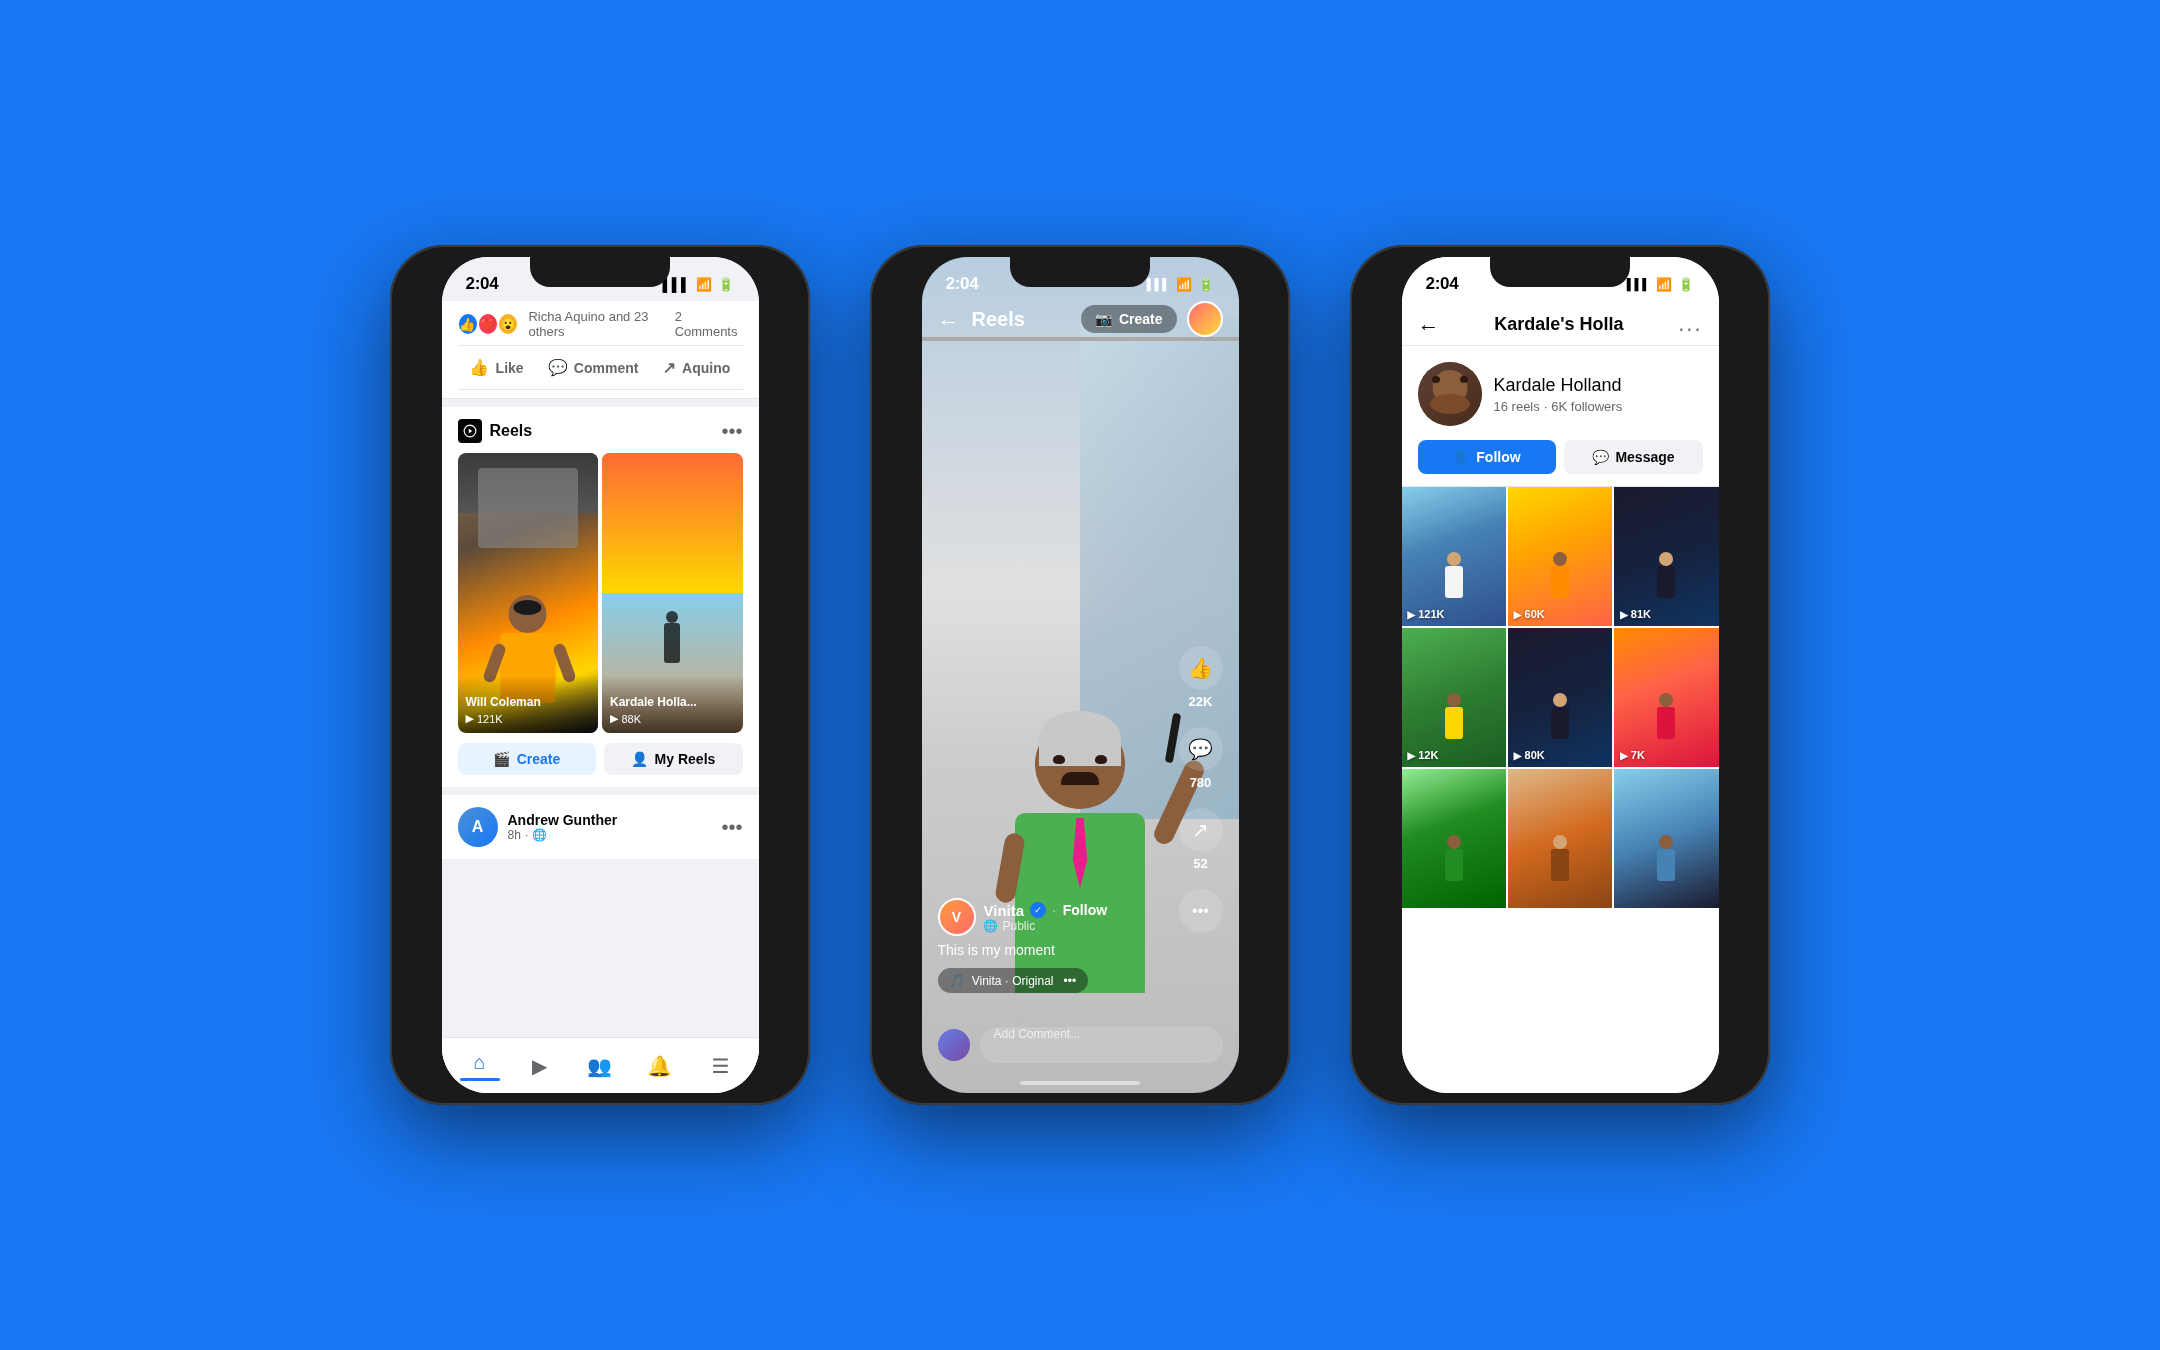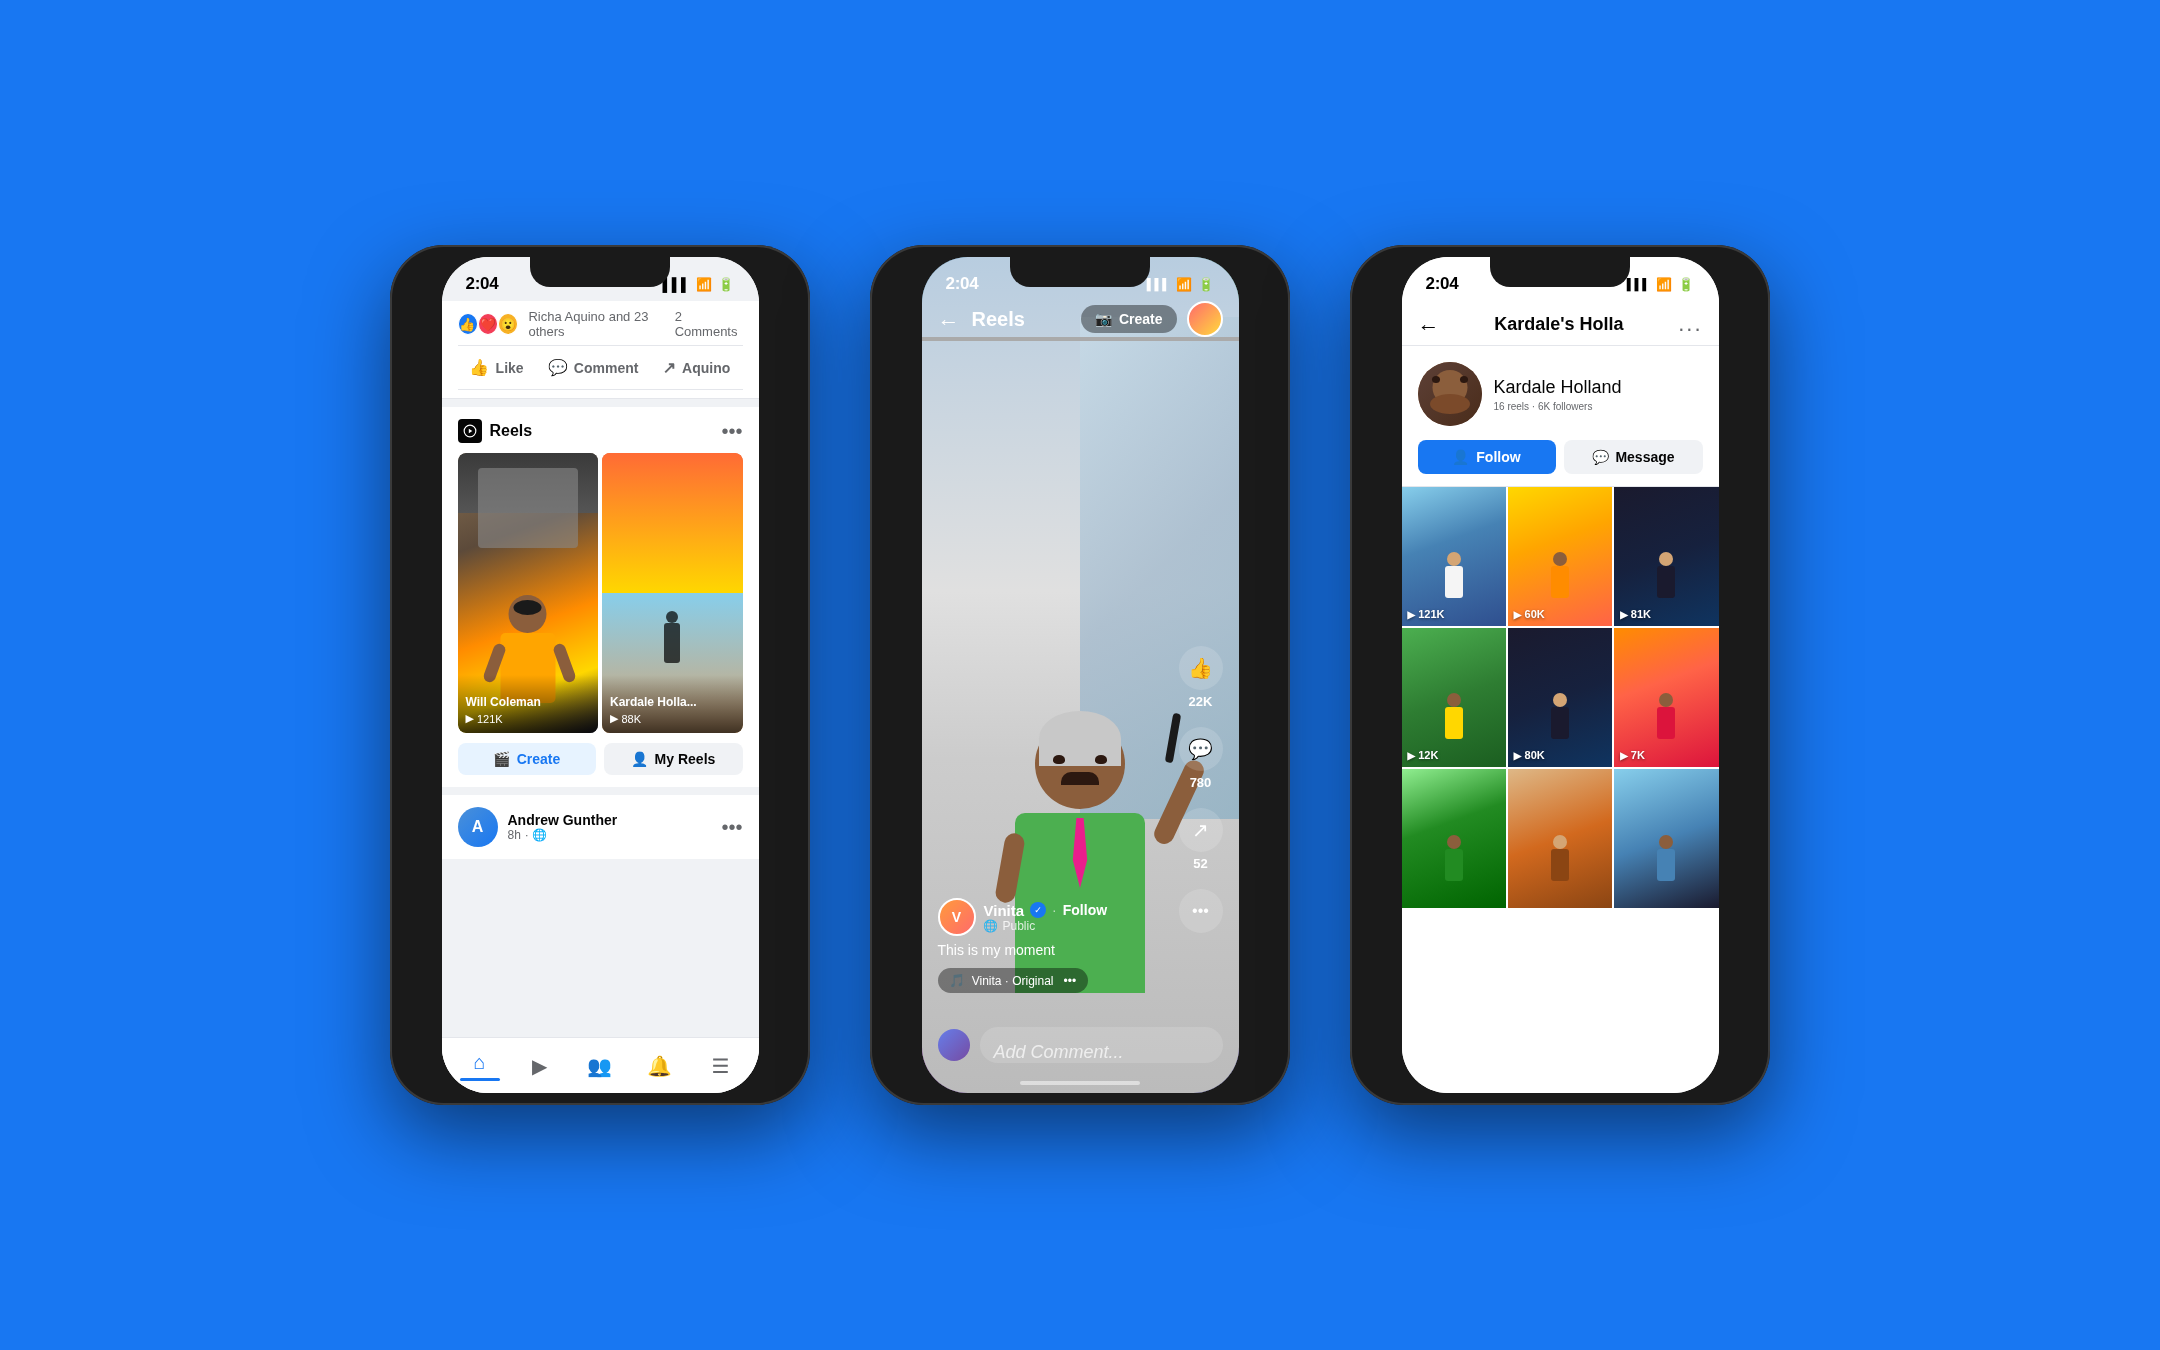--- a/index.html
+++ b/index.html
@@ -520,25 +520,24 @@
       height: 32px;
       border-radius: 50%;
       background: linear-gradient(135deg, #667eea, #764ba2);
     }
     .comment-input-fake {
       flex: 1;
       height: 36px;
       background: rgba(255,255,255,0.15);
       border-radius: 20px;
       display: flex;
-      align-items: flex-end;
+      align-items: flex-start;
       padding: 0 14px;
       color: rgba(255,255,255,0.7);
-      font-size: 18px;
-      font-style: italic;
+      font-size: 12px;
     }
     .home-indicator {
       position: absolute;
       bottom: 8px;
       left: 50%;
       transform: translateX(-50%);
       width: 120px;
       height: 4px;
       background: rgba(255,255,255,0.5);
       border-radius: 2px;
@@ -588,21 +587,21 @@
       align-items: center;
       justify-content: center;
     }
     .profile-name {
       font-size: 18px;
       font-weight: 400;
       color: #050505;
       margin-bottom: 3px;
     }
     .profile-stats {
-      font-size: 10px;
+      font-size: 13px;
       color: #65676b;
     }
     .profile-actions-row {
       display: flex;
       gap: 8px;
     }
     .profile-btn {
       flex: 1;
       padding: 9px 12px;
       border-radius: 8px;

